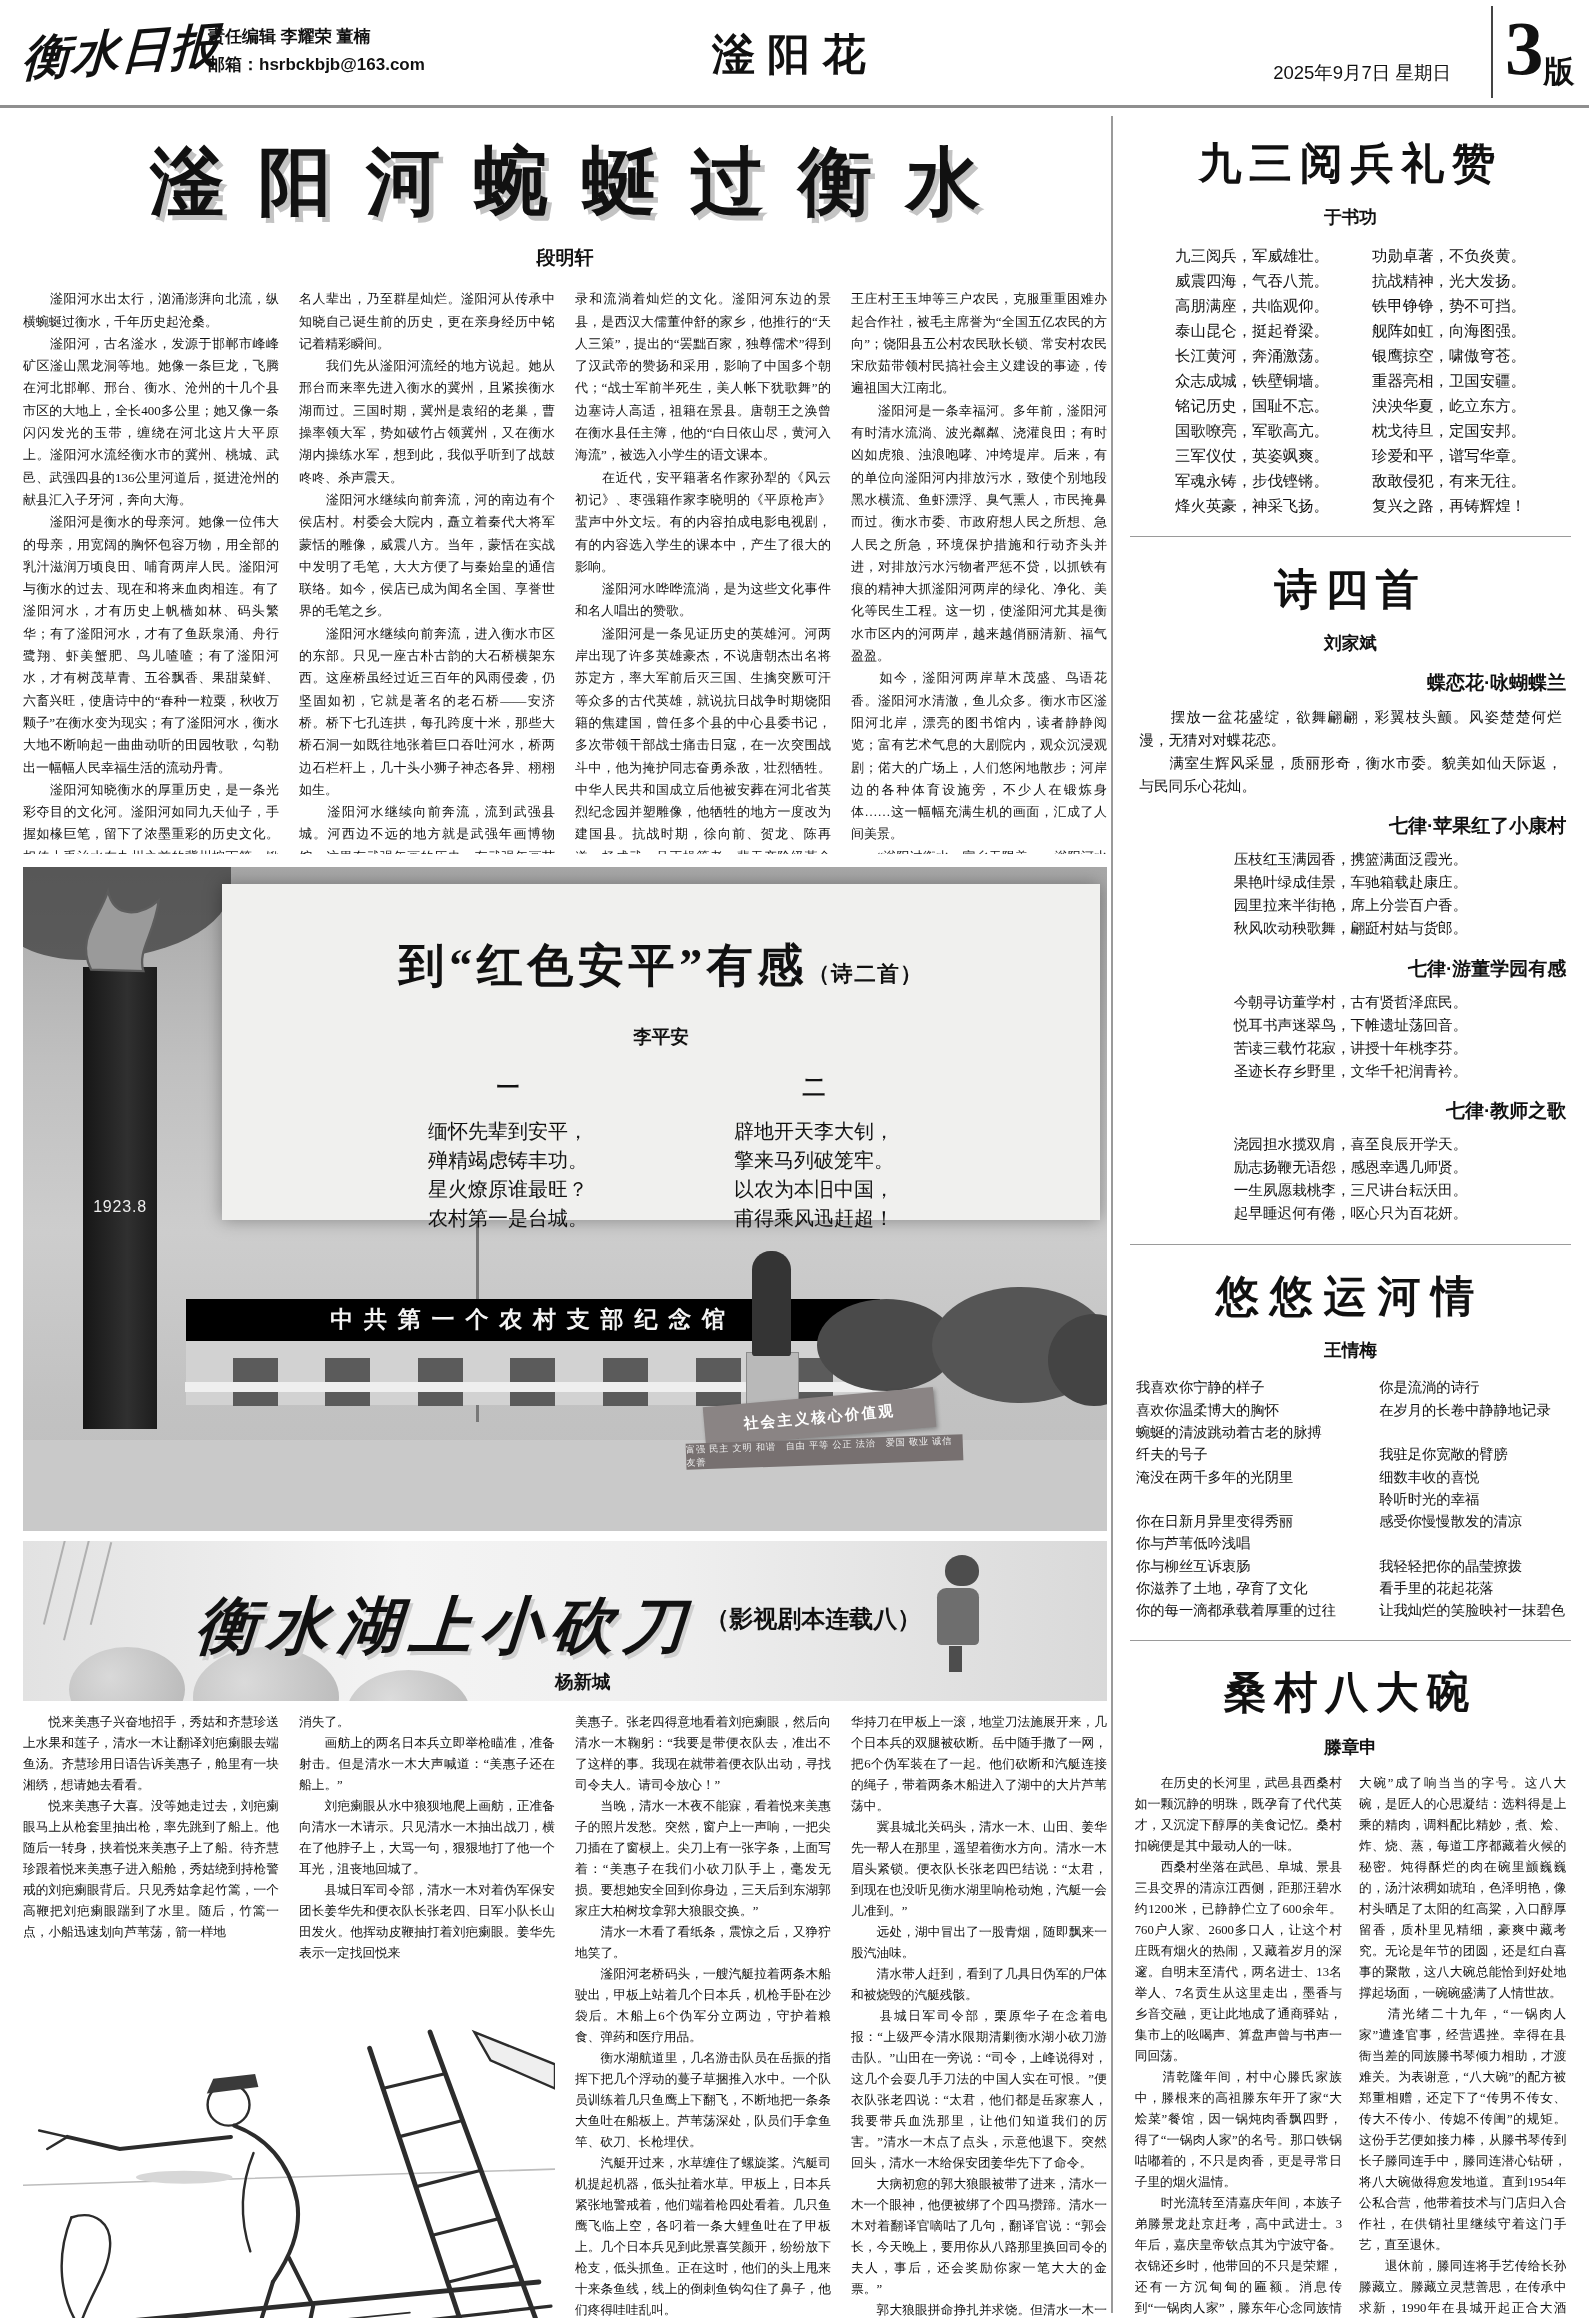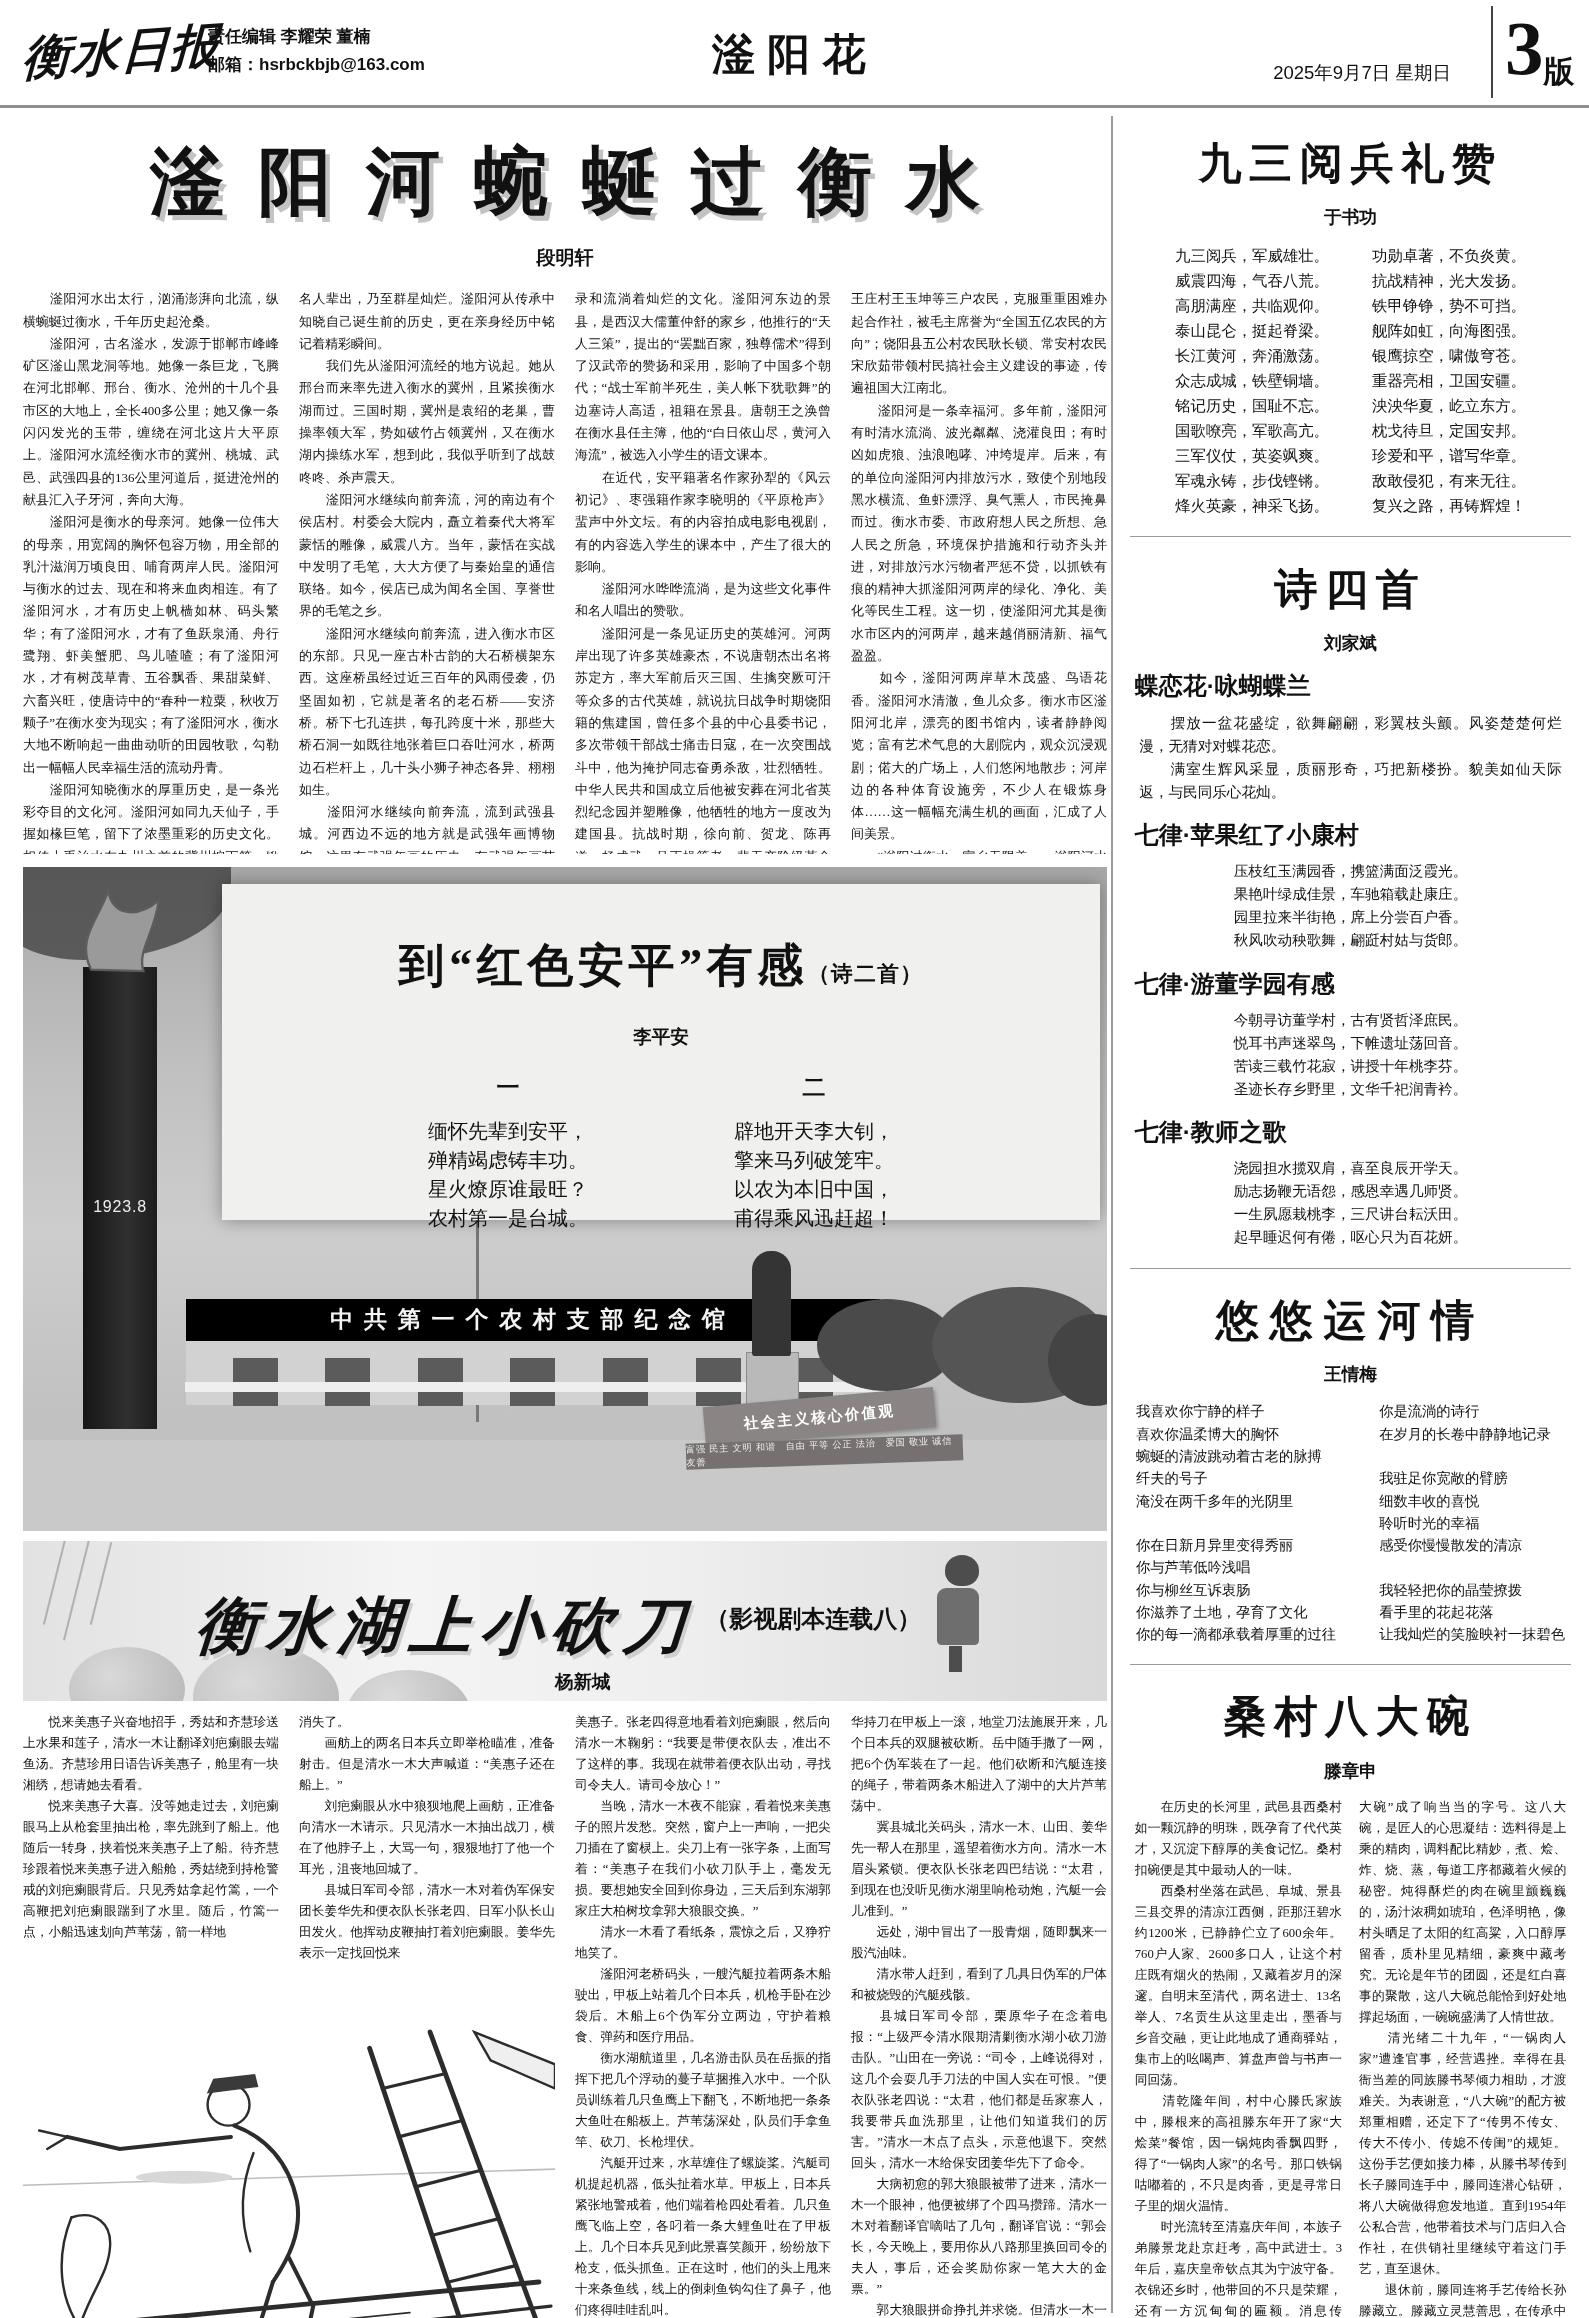--- a/index.html
+++ b/index.html
@@ -100,21 +100,21 @@
   
   .sb-sec{padding:4.6px 7.7px 14px 7.7px;}
   .sb-div{border-top:1.5px solid #9a9a9a;margin:4.6px 3.1px;}
   .sb-title{text-align:center;font-size:43px;font-weight:800;letter-spacing:7.7px;margin-top:14px;
             font-family:"Liberation Serif",serif;}
   .sb-title.sans{font-family:"Liberation Sans","DejaVu Sans",sans-serif;letter-spacing:10.8px;}
   .sb-author{text-align:center;font-family:"Liberation Sans",sans-serif;font-size:17.7px;font-weight:700;margin:12.3px 0 14px;}
   .sb-poemcols{display:flex;justify-content:center;gap:43px;}
   .sb-poemcols .pc{font-size:15.4px;line-height:25px;white-space:pre-line;}
   .free .pc{font-size:14.3px;line-height:22.3px;}
-  .sub-t{text-align:left;font-family:"Liberation Sans",sans-serif;font-size:24px;font-weight:800;margin:15.4px 0 9.2px;}
+  .sub-t{text-align:right;font-family:"Liberation Sans",sans-serif;font-size:19px;font-weight:800;margin:15.4px 0 9.2px;}
   .sub-b{font-size:14.6px;line-height:23px;white-space:pre-line;text-align:justify;padding:0 4.6px;}
   .sub-b.center{text-align:center;white-space:pre-line;}
   .sb-cols2{display:flex;gap:17px;height:751px;overflow:hidden;margin-top:4.6px;}
   .sb-cols2 .c{flex:1;font-size:12.7px;line-height:21px;text-align:justify;white-space:pre-line;}
 </style>
 </head>
 <body>
 
 <div class="page">
 
@@ -326,21 +326,21 @@
       </div>
     </div>
 
     <div class="sb-div"></div>
 
     <div class="sb-sec">
       <div class="sb-title">诗四首</div>
       <div class="sb-author">刘家斌</div>
       <div class="sub-t">蝶恋花·咏蝴蝶兰</div>
       <div class="sub-b">　　摆放一盆花盛绽，欲舞翩翩，彩翼枝头颤。风姿楚楚何烂漫，无猜对对蝶花恋。
-　　满室生辉风采显，质丽形奇，巧把新楼扮。貌美如仙天际返，与民同乐心花灿。</div>
+　　满室生辉风采显，质丽形奇，衡水市委。貌美如仙天际返，与民同乐心花灿。</div>
       <div class="sub-t">七律·苹果红了小康村</div>
       <div class="sub-b center">压枝红玉满园香，携篮满面泛霞光。
 果艳叶绿成佳景，车驰箱载赴康庄。
 园里拉来半街艳，席上分尝百户香。
 秋风吹动秧歌舞，翩跹村姑与货郎。</div>
       <div class="sub-t">七律·游董学园有感</div>
       <div class="sub-b center">今朝寻访董学村，古有贤哲泽庶民。
 悦耳书声迷翠鸟，下帷遗址荡回音。
 苦读三载竹花寂，讲授十年桃李芬。
 圣迹长存乡野里，文华千祀润青衿。</div>

